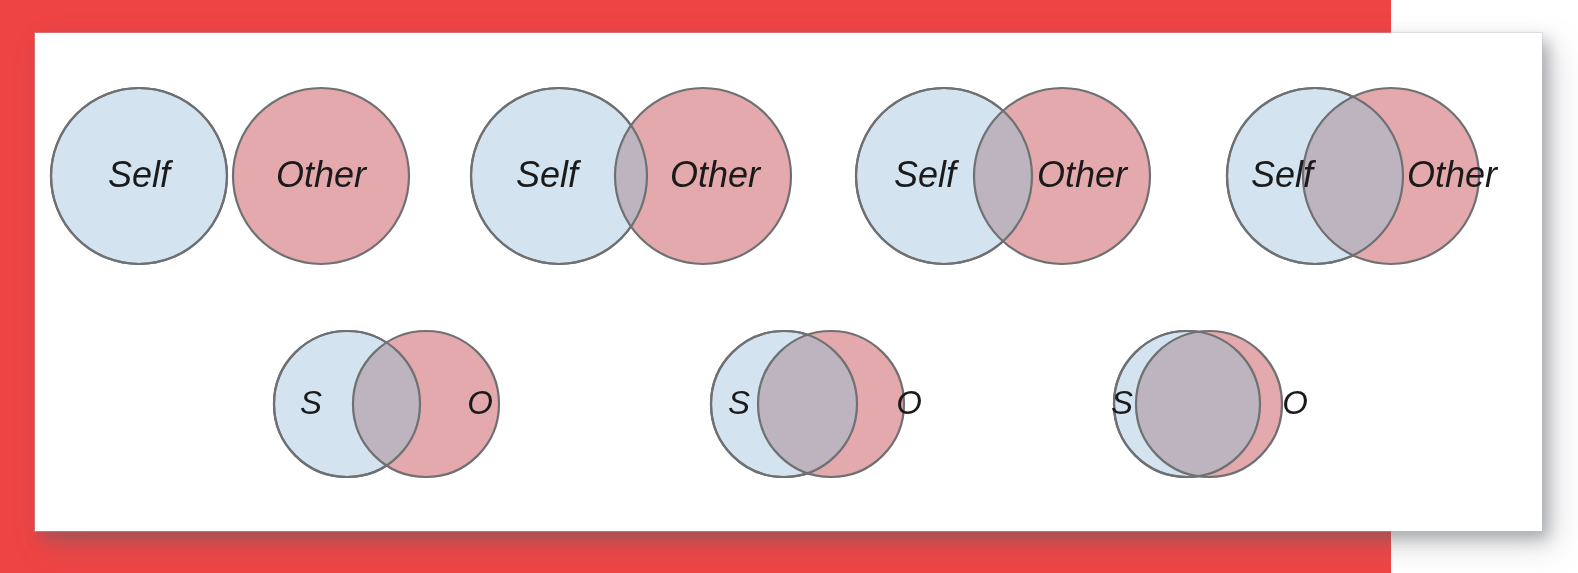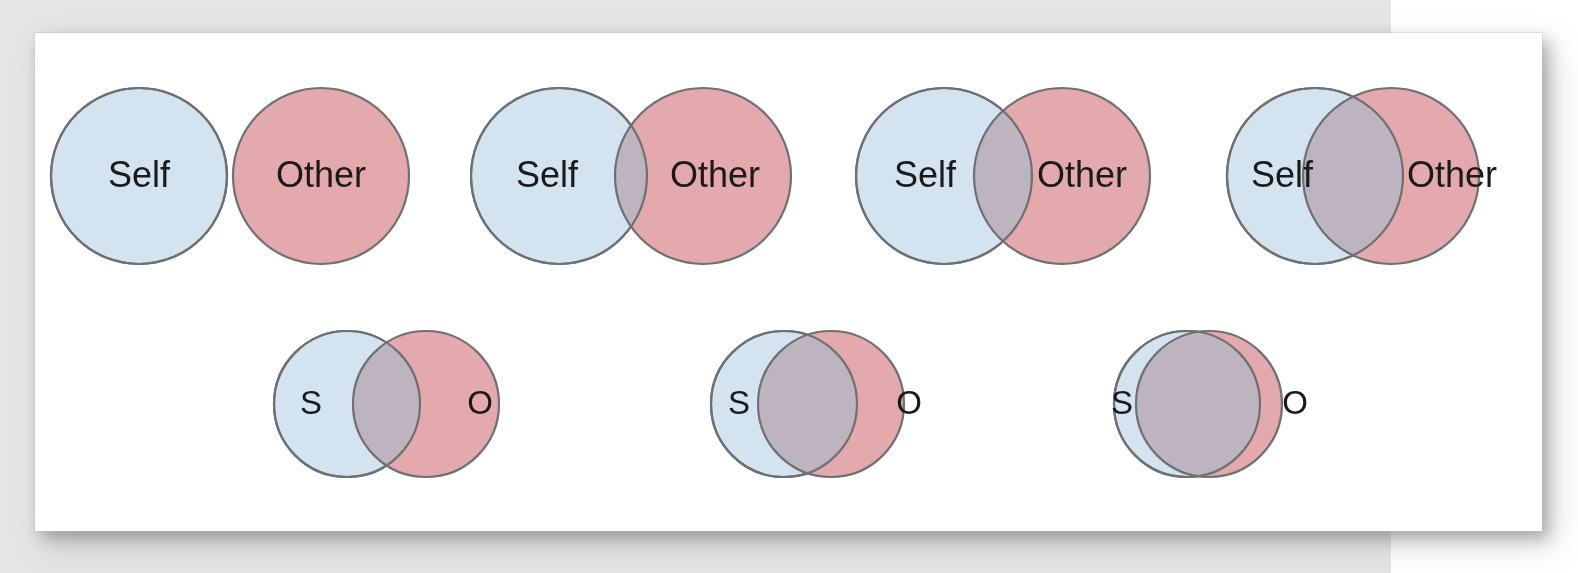--- a/index.html
+++ b/index.html
@@ -12,21 +12,22 @@
     width: 1578px;
     height: 573px;
     font-family: "Liberation Sans", "DejaVu Sans", sans-serif;
     overflow: hidden;
   }
 
   #figure-root {
     position: relative;
     width: 1391px;
     height: 573px;
-    background: #e5e5e5;
+    background: #ef4444;
+    font-style: italic;
   }
 
   
   #panel {
     position: absolute;
     left: 35px;
     top: 33px;
     width: 1507px;
     height: 498px;
     background: #ffffff;

